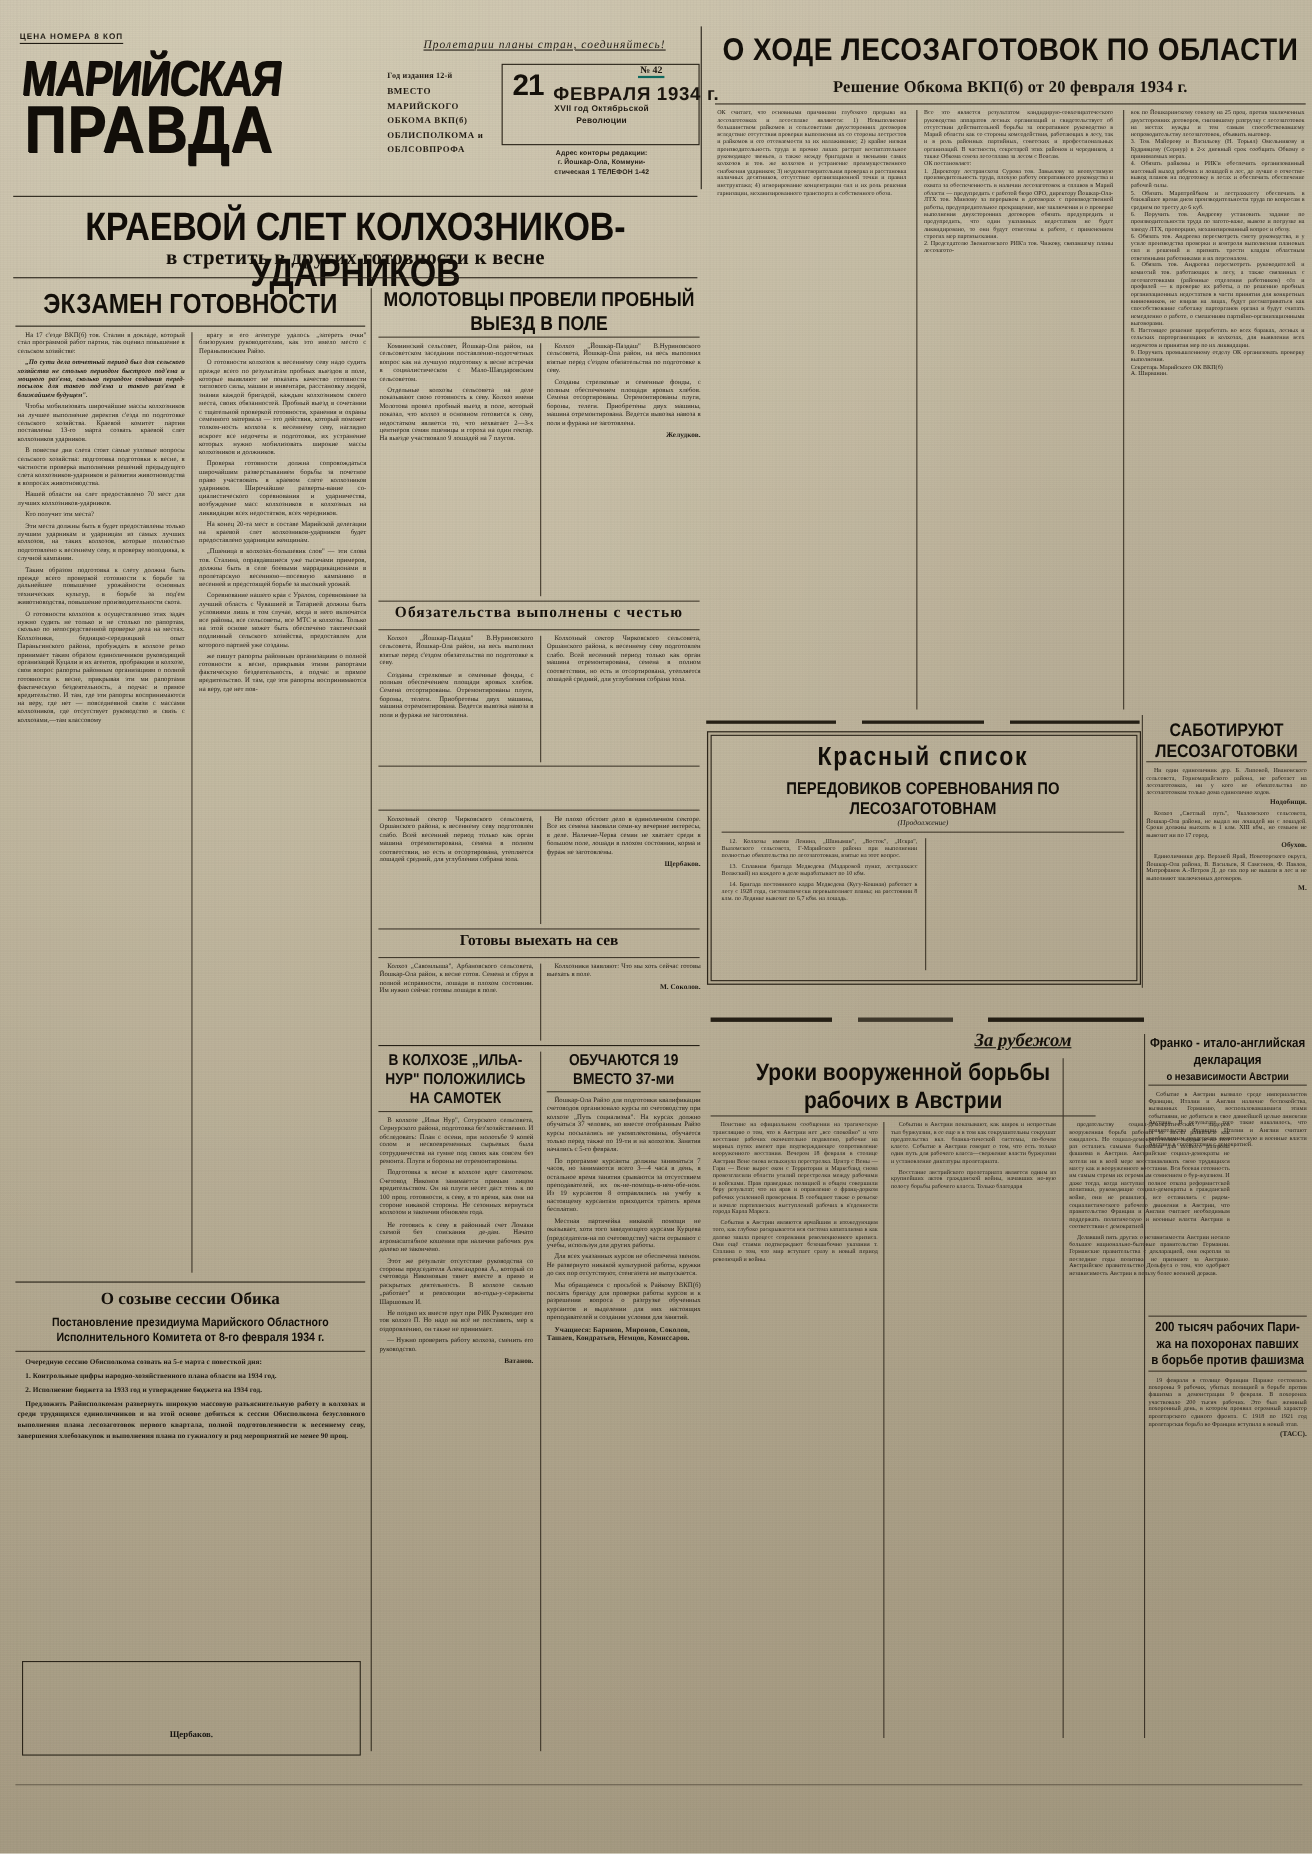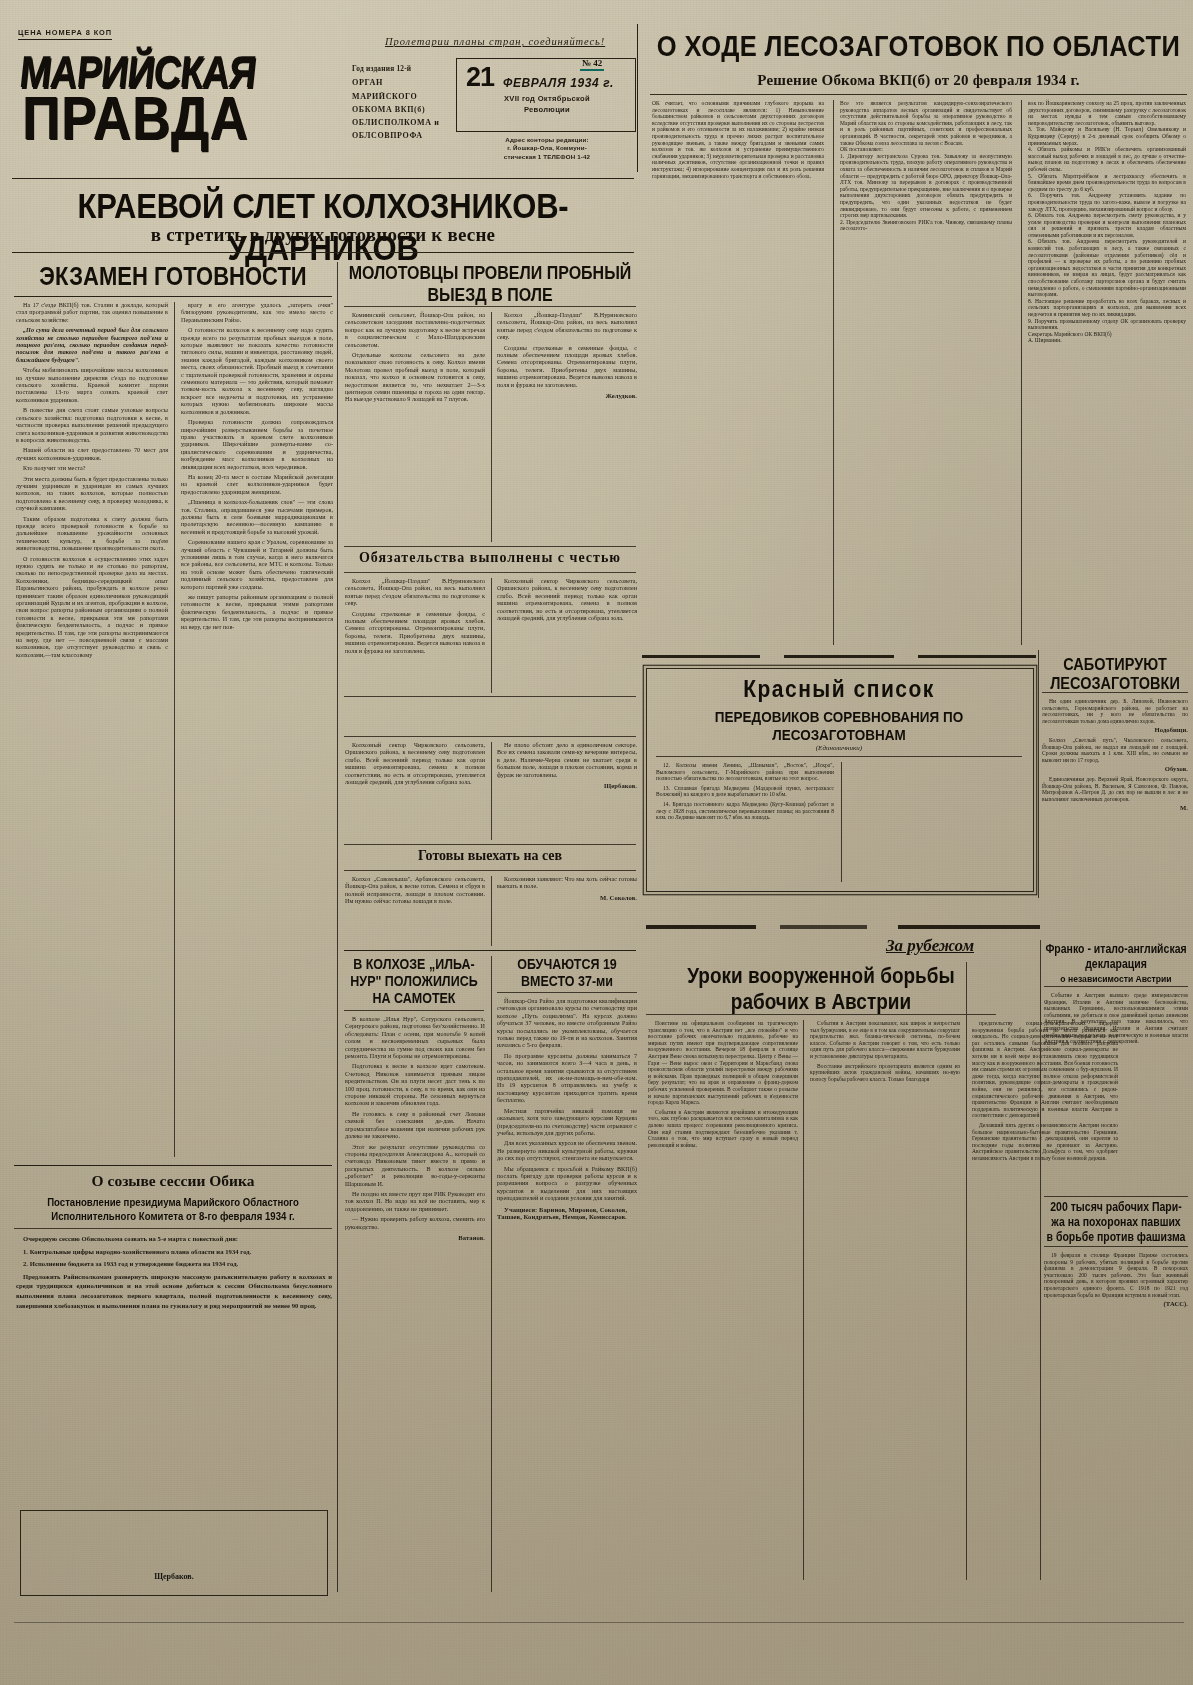--- a/index.html
+++ b/index.html
@@ -109,21 +109,21 @@
   }
   .dnum{
     position:absolute;left:466px;top:62px;
     font-family:"Liberation Sans",sans-serif;
     font-size:27px;font-weight:700;color:#15110b;
     letter-spacing:-1px;
   }
   .dmon{
     position:absolute;left:503px;top:76px;
     font-family:"Liberation Sans",sans-serif;
-    font-size:12px;font-weight:700;letter-spacing:.6px;color:#1c1710;font-style:italic;
+    font-size:17px;font-weight:700;letter-spacing:.6px;color:#1c1710;
   }
   .dno{
     position:absolute;left:580px;top:58px;
     font-family:"Liberation Serif",serif;
     font-size:9px;font-weight:700;color:#1c1710;
     border-bottom:2px solid #0f766e;padding:0 2px 1px 2px;
   }
   .dsub{
     position:absolute;left:466px;top:93px;width:162px;
     text-align:center;
@@ -207,21 +207,21 @@
   <div class="price">ЦЕНА НОМЕРА 8 КОП</div>
   <div class="motto">Пролетарии планы стран, соединяйтесь!</div>
 
   <div class="logo">
     <span class="l1">МАРИЙСКАЯ</span>
     <span class="l2">ПРАВДА</span>
   </div>
 
   <div class="org">
     <div class="r1">Год издания 12-й</div>
-    <div>ОРГАН</div>
+    <div>ВМЕСТО</div>
     <div style="white-space:pre-line;font-size:8px;line-height:13px;">МАРИЙСКОГО
 ОБКОМА ВКП(б)
 ОБЛИСПОЛКОМА и
 ОБЛСОВПРОФА</div>
   </div>
 
   <div class="datebox"></div>
   <div class="dnum">21</div>
   <div class="dmon">ФЕВРАЛЯ 1934 г.</div>
   <div class="dno">№ 42</div>
@@ -392,21 +392,21 @@
     <p class="byline" style="text-align:left;text-indent:7px;">Учащиеся: Баринов, Миронов, Соколов, Ташаев, Кондратьев, Немцов, Комиссаров.</p>
   </div>
 
   <div class="abs" style="left:642px;top:655px;width:394px;height:3px;background:linear-gradient(90deg,#2a2419 0 30%,transparent 30% 36%,#2a2419 36% 64%,transparent 64% 70%,#2a2419 70%);"></div>
   <div class="abs dbox" style="left:646px;top:668px;width:386px;height:222px;"></div>
   <div class="abs head-blk" style="left:656px;top:676px;width:366px;font-size:21px;letter-spacing:1.5px;">Красный список</div>
   <div class="abs head-blk" style="left:656px;top:708px;width:366px;font-size:13.5px;line-height:16px;">
     <div>ПЕРЕДОВИКОВ СОРЕВНОВАНИЯ ПО</div>
     <div>ЛЕСОЗАГОТОВНАМ</div>
   </div>
-  <div class="abs" style="left:656px;top:744px;width:366px;text-align:center;font-size:7px;font-style:italic;font-family:'Liberation Serif',serif;">(Единоличники)</div>
+  <div class="abs" style="left:656px;top:744px;width:366px;text-align:center;font-size:7px;font-style:italic;font-family:'Liberation Serif',serif;">(Продолжение)</div>
   <div class="abs rule-hair" style="left:656px;top:756px;width:366px;"></div>
   <div class="abs body-txt tiny" style="left:656px;top:762px;width:178px;">
     <p>12. Колхозы имени Ленина, „Шаныман", „Восток", „Искра", Выломского сельсовета, Г-Марийского района при выполнении полностью обязательства по лесозаготовкам, взятые на этот вопрос.</p>
     <p>13. Сплавная бригада Медведева (Мадаровой пункт, лестрахкасс Волжский) на каждого в деле вырабатывает по 10 кбм.</p>
     <p>14. Бригада постоянного кадра Медведева (Кугу-Кошная) работает в лесу с 1928 года, систематически перевыполняет планы; на расстоянии 8 клм. по Ледянке вывозит по 6,7 кбм. на лошадь.</p>
   </div>
   <div class="abs vrule" style="left:841px;top:762px;height:120px;"></div>
 
   <div class="abs vrule" style="left:1038px;top:650px;height:248px;"></div>
   <div class="abs head-blk" style="left:1042px;top:655px;width:146px;font-size:14.5px;line-height:17px;">

